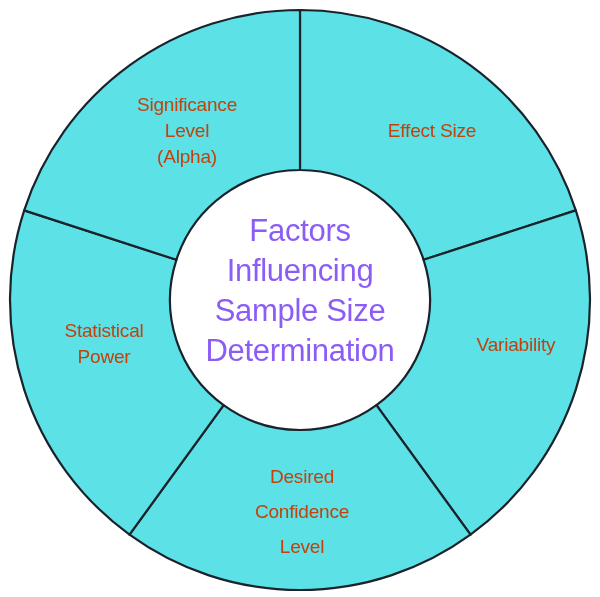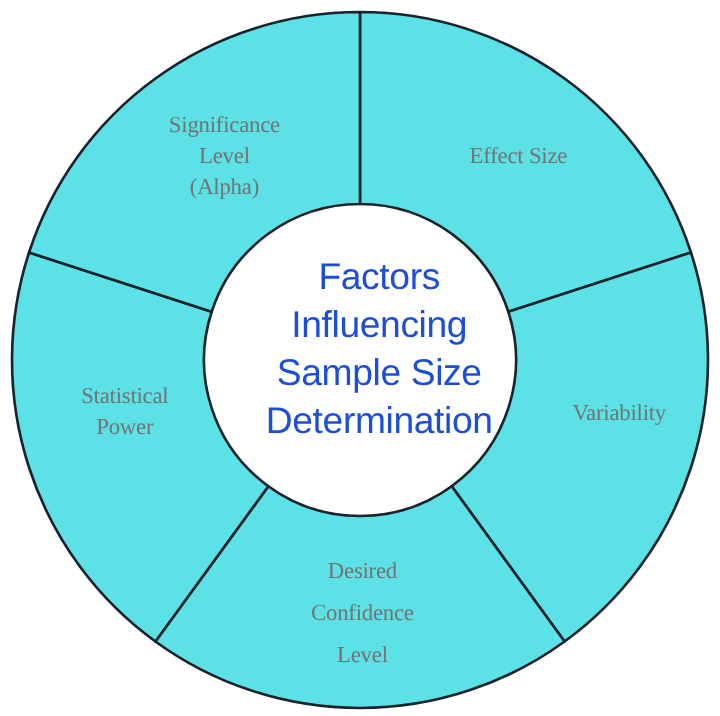--- a/index.html
+++ b/index.html
@@ -29,37 +29,37 @@
     stroke-linejoin: round;
   }
   .label {
     position: absolute;
     transform: translate(-50%, -50%);
     text-align: center;
     white-space: pre-line;
     font-size: 19px;
     line-height: 26px;
     letter-spacing: -0.2px;
-    color: #737373;
-    font-family: Liberation Serif, serif;
+    color: #c2410c;
+    font-family: Liberation Sans, sans-serif;
   }
   .label--tight {
     line-height: 35px;
   }
   .center-title {
     position: absolute;
-    left: 316px;
+    left: 300px;
     top: 291px;
     transform: translate(-50%, -50%);
     text-align: center;
     white-space: pre-line;
     font-size: 31px;
     line-height: 40px;
     letter-spacing: -0.3px;
-    color: #1d4ed8;
+    color: #8b5cf6;
     font-family: "Liberation Sans", sans-serif;
   }
   .label-significance { left: 187px; top: 131px; }
   .label-effect       { left: 432px; top: 131px; }
   .label-variability  { left: 516px; top: 345px; }
   .label-confidence   { left: 302px; top: 511px; }
   .label-power        { left: 104px;  top: 344px; }
 </style>
 </head>
 <body>

